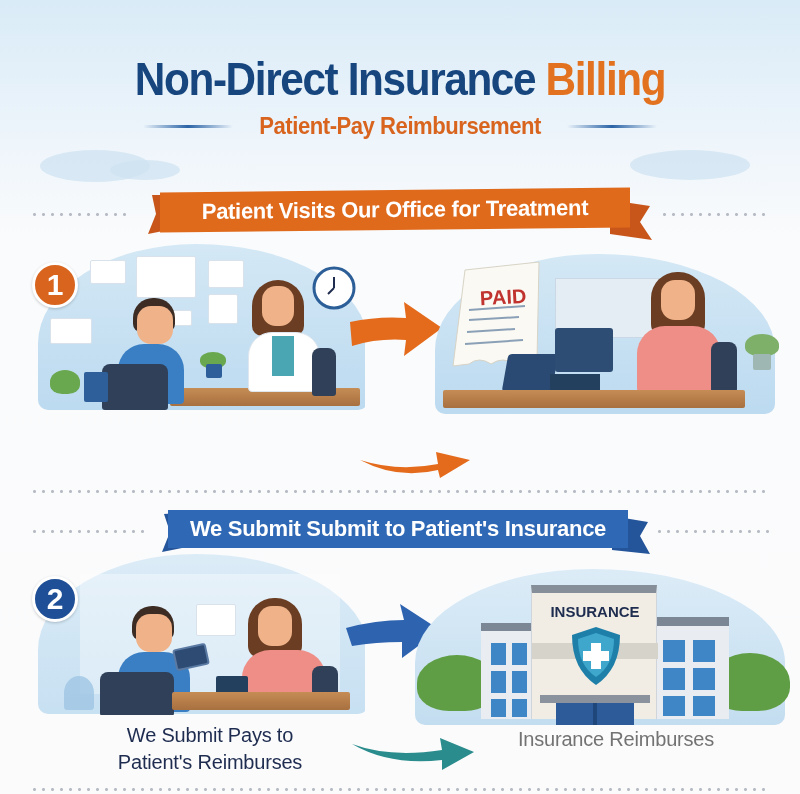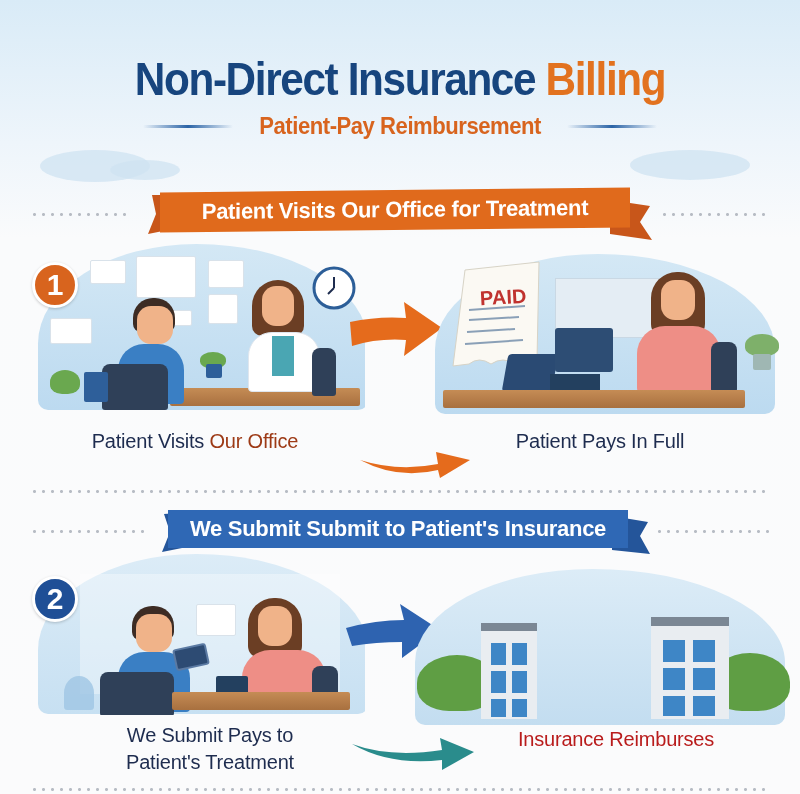--- a/index.html
+++ b/index.html
@@ -54,21 +54,21 @@
     width: 46px; height: 46px; border-radius: 50%; border: 3px solid #fff;
     display: flex; align-items: center; justify-content: center;
     color: #fff; font-weight: bold; font-size: 30px; box-shadow: 0 1px 3px rgba(0,0,0,0.2);
   }
   .badge.orange { background: #d8641e; }
   .badge.blue { background: #1f4f96; }
 
   .caption { text-align: center; font-size: 20px; line-height: 27px; letter-spacing: -0.2px; }
   .cap-navy { color: #1e2c4f; }
   .cap-brown { color: #9d3a16; }
-  .cap-green { color: #b91c1c; }
+  .cap-green { color: #737373; }
 
   .paper { background: #fff; border: 1px solid #d9e2ea; border-radius: 2px; }
   .desk { background: linear-gradient(180deg, #c58c55 0%, #a8703f 100%); border-radius: 2px; }
   .chair { background: #2f4058; border-radius: 8px 8px 3px 3px; }
   .skin { background: #f0b389; }
   .hair-dark { background: #3d2c24; }
   .hair-brown { background: #6b3e24; }
   .plant { background: #6aa84f; border-radius: 50% 50% 40% 40%; }
   .pot { background: #2e5f9a; border-radius: 2px; }
 </style>
@@ -170,30 +170,25 @@
   <div class="abs" style="left:222px;top:76px;width:84px;height:66px;background:#ee8e86;border-radius:28px 28px 4px 4px;"></div>
   <div class="abs chair" style="left:296px;top:92px;width:26px;height:50px;"></div>
 
   <div class="abs plant" style="left:330px;top:84px;width:34px;height:22px;background:#7eb06a;"></div>
   <div class="abs" style="left:338px;top:104px;width:18px;height:16px;background:#9fb7b3;border-radius:2px;"></div>
 
   <div class="abs desk" style="left:28px;top:140px;width:302px;height:18px;"></div>
 </div>
 
 <div class="abs caption" style="left:40px;top:428px;width:310px;">
-  <div>
-    <span class="cap-navy">Patient Visits</span>
-    <span class="cap-brown">Our Office</span>
-  </div>
 </div>
 <svg class="abs" style="left:358px;top:440px;" width="115" height="40" viewBox="0 0 115 40">
   <path d="M2,20 Q40,32 80,24 L78,12 L112,20 L82,38 L80,30 Q40,40 2,20 Z" fill="#e56b1c"></path>
 </svg>
 <div class="abs caption cap-navy" style="left:460px;top:428px;width:280px;">
-  <div>Patient Pays In Full</div>
 </div>
 
 <div class="abs dots" style="left:30px;top:490px;width:740px;"></div>
 
 <div class="abs dots" style="left:30px;top:530px;width:120px;"></div>
 <div class="abs dots" style="left:655px;top:530px;width:115px;"></div>
 
 <svg class="abs" style="left:152px;top:510px;" width="40" height="45" viewBox="0 0 40 45">
   <polygon points="12,4 40,2 40,36 10,42 18,22" fill="#24559a"></polygon>
 </svg>
@@ -245,25 +240,37 @@
     <div style="position:absolute;left:10px;top:12px;width:36px;height:22px;background:repeating-linear-gradient(90deg,#3e86c6 0 15px,transparent 15px 21px);"></div>
     <div style="position:absolute;left:10px;top:40px;width:36px;height:22px;background:repeating-linear-gradient(90deg,#3e86c6 0 15px,transparent 15px 21px);"></div>
     <div style="position:absolute;left:10px;top:68px;width:36px;height:18px;background:repeating-linear-gradient(90deg,#3e86c6 0 15px,transparent 15px 21px);"></div>
   </div>
   <div class="abs" style="left:246px;top:62px;width:78px;height:102px;background:#e9edf1;border-top:9px solid #7b8794;">
     <div style="position:absolute;left:12px;top:14px;width:52px;height:22px;background:repeating-linear-gradient(90deg,#3e86c6 0 22px,transparent 22px 30px);"></div>
     <div style="position:absolute;left:12px;top:42px;width:52px;height:22px;background:repeating-linear-gradient(90deg,#3e86c6 0 22px,transparent 22px 30px);"></div>
     <div style="position:absolute;left:12px;top:70px;width:52px;height:20px;background:repeating-linear-gradient(90deg,#3e86c6 0 22px,transparent 22px 30px);"></div>
   </div>
 
+  <div class="abs" style="left:126px;top:30px;width:126px;height:134px;background:#f1ede4;border-top:8px solid #858e99;border-left:1px solid #cfd5db;border-right:1px solid #cfd5db;">
+    <div style="position:absolute;left:0;top:10px;width:126px;text-align:center;color:#1e2c4f;font-weight:bold;font-size:15px;">INSURANCE</div>
+    <div style="position:absolute;left:0;top:50px;width:126px;height:16px;background:#d6d3cb;"></div>
+    <svg style="position:absolute;left:38px;top:32px;" width="52" height="62" viewBox="0 0 52 62">
+      <path d="M26,2 L50,10 Q50,44 26,60 Q2,44 2,10 Z" fill="#1e7fa8"></path>
+      <path d="M26,8 L44,14 Q44,40 26,52 Q8,40 8,14 Z" fill="#3fa7cc"></path>
+      <rect x="21" y="18" width="10" height="26" fill="#fff"></rect>
+      <rect x="13" y="26" width="26" height="10" fill="#fff"></rect>
+    </svg>
+    <div style="position:absolute;left:8px;top:102px;width:110px;height:8px;background:#8a939d;"></div>
+    <div style="position:absolute;left:24px;top:110px;width:78px;height:24px;background:repeating-linear-gradient(90deg,#2d5b99 0 37px,#1f477c 37px 41px);"></div>
+  </div>
 </div>
 
 <div class="abs caption cap-navy" style="left:70px;top:722px;width:280px;">
   <div>We Submit Pays to</div>
-  <div>Patient's Treatment</div>
+  <div>Patient's Reimburses</div>
 </div>
 <svg class="abs" style="left:350px;top:736px;" width="126" height="40" viewBox="0 0 126 40">
   <path d="M2,8 Q40,22 92,14 L90,2 L124,16 L92,34 L92,24 Q40,30 2,8 Z" fill="#2a8c8c"></path>
 </svg>
 <div class="abs caption cap-green" style="left:486px;top:726px;width:260px;">
   <div>Insurance Reimburses</div>
 </div>
 
 <div class="abs dots" style="left:30px;top:788px;width:740px;"></div>
 

